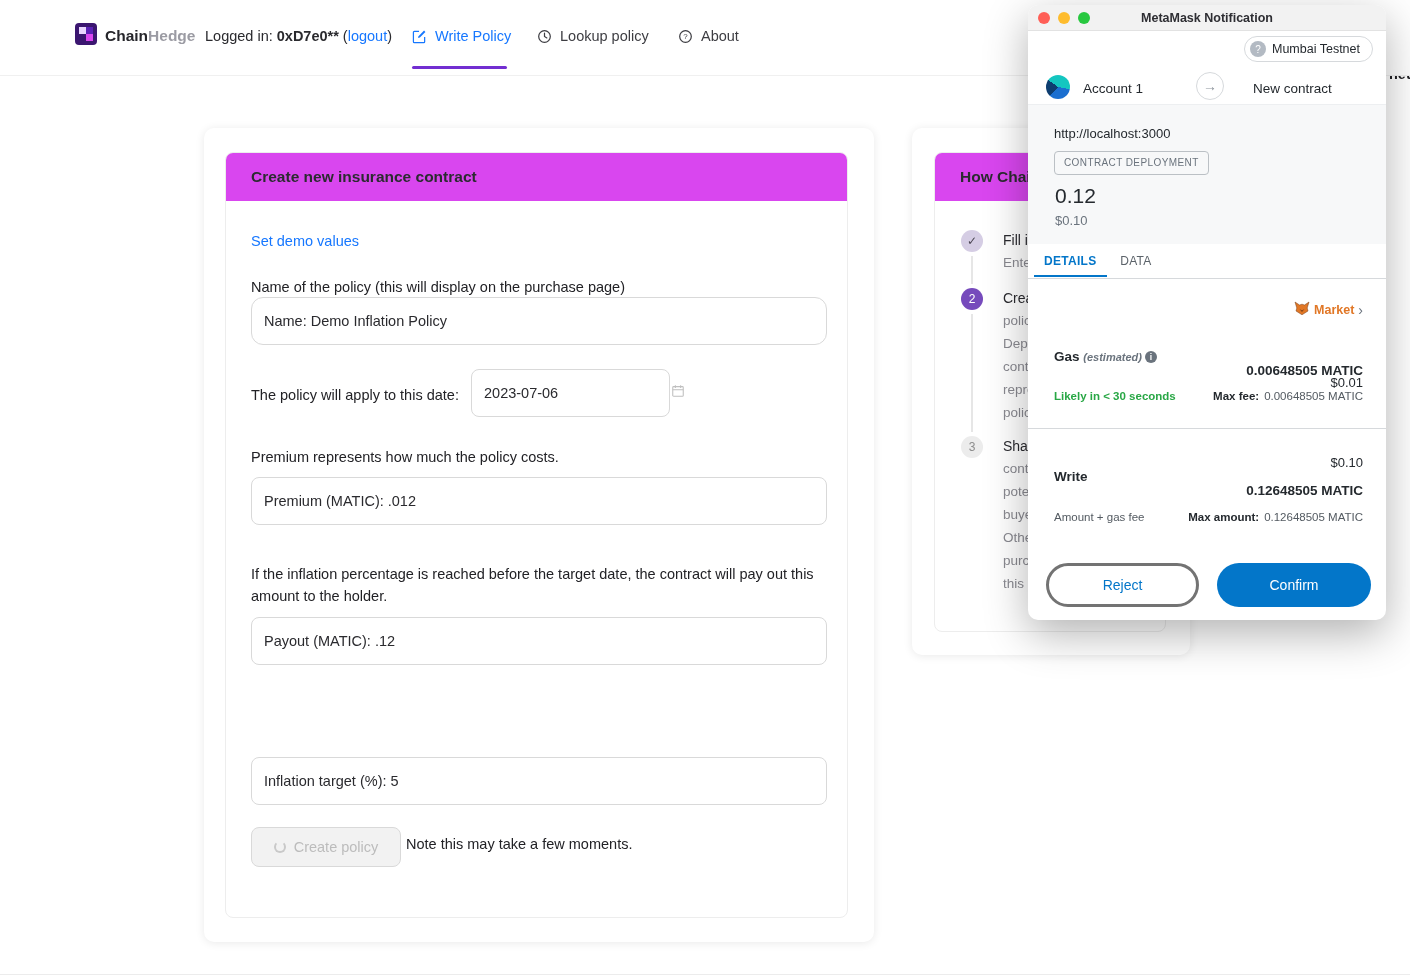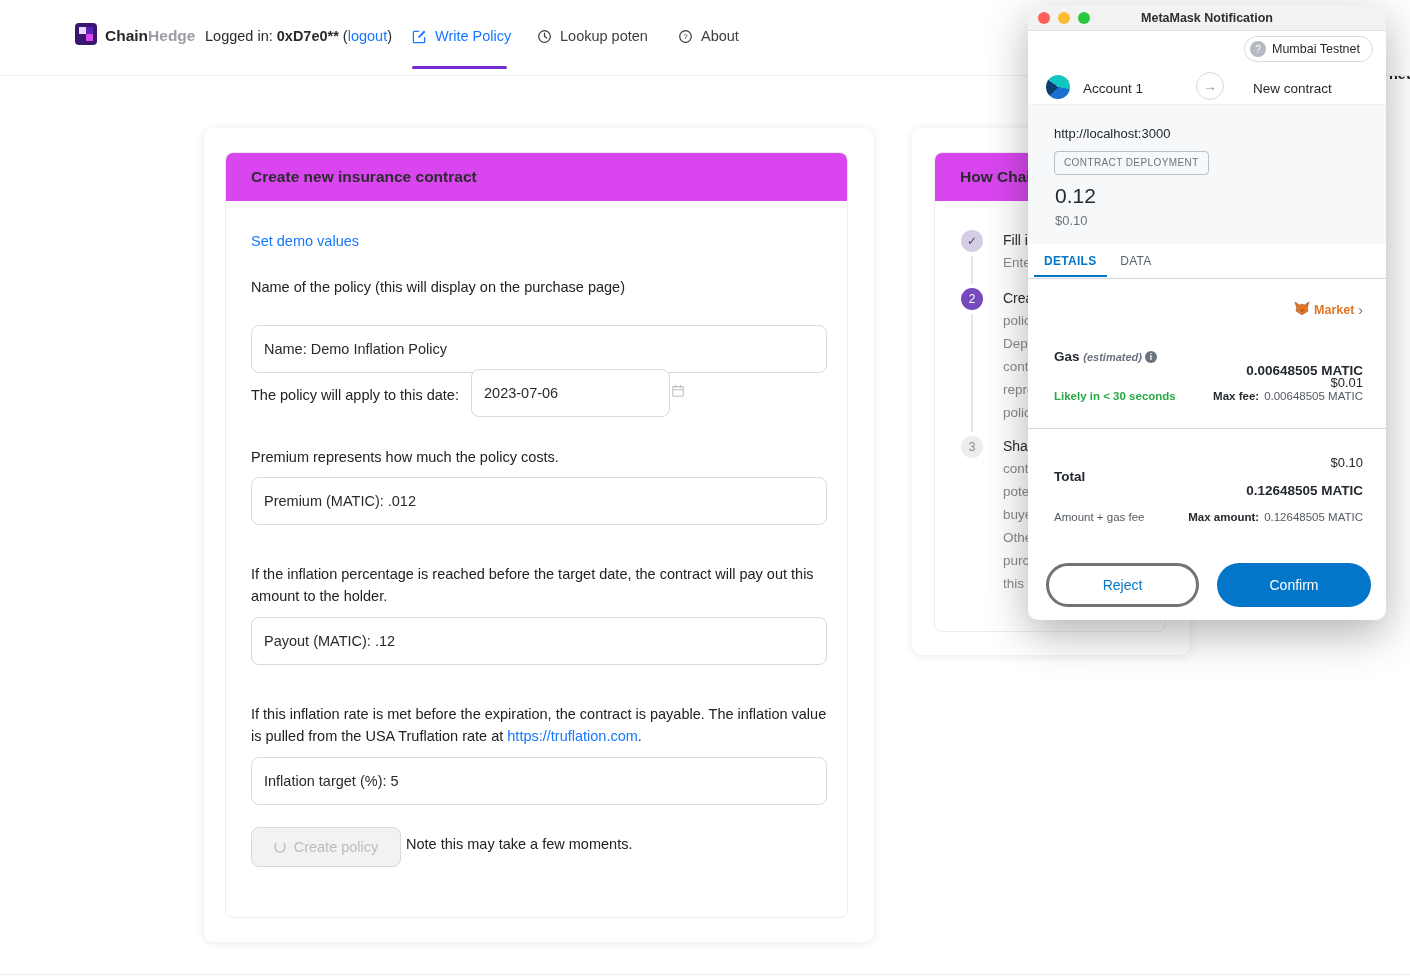--- a/index.html
+++ b/index.html
@@ -126,21 +126,21 @@
       </span>
       <span>Write Policy</span>
     </div>
     <div class="nav-tab tab-lookup">
       <span>
         <svg width="15" height="15" viewBox="0 0 16 16">
             <circle cx="8" cy="8" r="6.2" fill="none" stroke="currentColor" stroke-width="1.3"></circle>
             <path d="M8 4.5V8l2.5 1.5" fill="none" stroke="currentColor" stroke-width="1.3" stroke-linecap="round"></path>
           </svg>
       </span>
-      <span>Lookup poten</span>
+      <span>Lookup policy</span>
     </div>
     <div class="nav-tab tab-about">
       <span>
         <svg width="15" height="15" viewBox="0 0 16 16">
             <circle cx="8" cy="8" r="6.2" fill="none" stroke="currentColor" stroke-width="1.3"></circle>
             <text x="8" y="11" font-size="8.5" text-anchor="middle" fill="currentColor">?</text>
           </svg>
       </span>
       <span>About</span>
     </div>
@@ -149,40 +149,39 @@
 
   <span class="net-frag">net</span>
 
   <div class="card card-left">
     <div class="inner form-inner">
       <div class="inner-header">Create new insurance contract</div>
 
       <a class="link demo-link">Set demo values</a>
 
       <div class="fld-label" style="left:25px; top:123px;">Name of the policy (this will display on the purchase page)</div>
-      <input class="ant-input" style="top: 172px;" readonly="" value="Name: Demo Inflation Policy">
+      <input class="ant-input" style="top: 144px; border-radius: 12px;" readonly="" value="Name: Demo Inflation Policy">
 
       <div class="fld-label" style="left:25px; top:231px;">The policy will apply to this date:</div>
       <div class="date-box">
         <input readonly="" value="2023-07-06" style="">
         <span>
           <svg width="14" height="14" viewBox="0 0 16 16">
               <rect x="2" y="3" width="12" height="11" rx="1" fill="none" stroke="currentColor" stroke-width="1.2"></rect>
               <path d="M2 6.5h12M5 1.5v3.2M11 1.5v3.2" fill="none" stroke="currentColor" stroke-width="1.2"></path>
             </svg>
         </span>
       </div>
 
       <div class="fld-label" style="left:25px; top:293px;">Premium represents how much the policy costs.</div>
       <input class="ant-input" style="top: 324px;" readonly="" value="Premium (MATIC): .012">
 
       <div class="para" style="left:25px; top:410px;">If the inflation percentage is reached before the target date, the contract will pay out this amount to the holder.</div>
       <input class="ant-input" style="top: 464px;" readonly="" value="Payout (MATIC): .12">
 
-      <div class="para" style="left:25px; top:550px;"><span>If this inflation rate is met before the expiration, the contract is payable. The inflation value is pulled from the USA Truflation rate at </span><a class="link">https://truflation.com</a><span>.</span></div>
       <input class="ant-input" style="top: 604px;" readonly="" value="Inflation target (%): 5">
 
       <button class="create-btn" disabled="">
         <span class="spinner"></span>
         <span>Create policy</span>
       </button>
       <span class="btn-note">Note this may take a few moments.</span>
     </div>
   </div>
 
@@ -265,21 +264,21 @@
       <span>Gas</span>
       <span class="est"> <span>(estimated)</span></span><span class="mm-info">i</span>
     </div>
     <div class="mm-gasvalue">0.00648505 MATIC</div>
     <div class="mm-likely">Likely in &lt; 30 seconds</div>
     <div class="mm-maxfee"><b>Max fee:</b><span>0.00648505 MATIC</span></div>
 
     <div class="mm-div"></div>
 
     <div class="mm-totalfiat">$0.10</div>
-    <div class="mm-totallabel">Total</div>
+    <div class="mm-totallabel">Write</div>
     <div class="mm-totalvalue">0.12648505 MATIC</div>
     <div class="mm-amountgas">Amount + gas fee</div>
     <div class="mm-maxamount"><b>Max amount:</b><span>0.12648505 MATIC</span></div>
 
     <button class="mm-btn mm-reject">Reject</button>
     <button class="mm-btn mm-confirm">Confirm</button>
   </div>
 
   <div class="footer-line"></div>
 </div>

